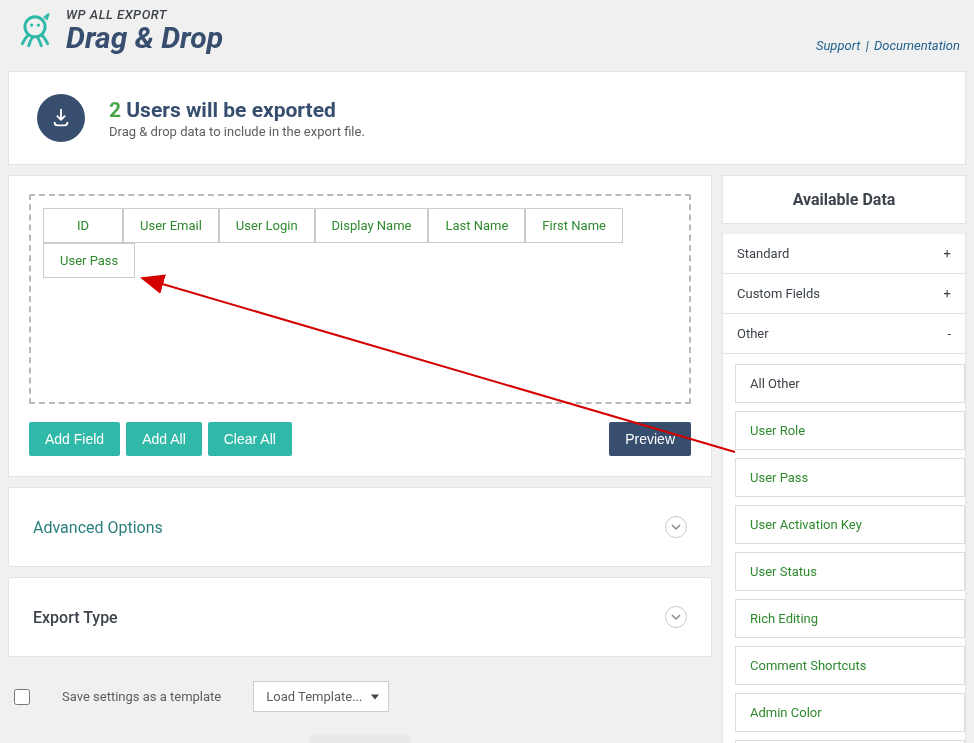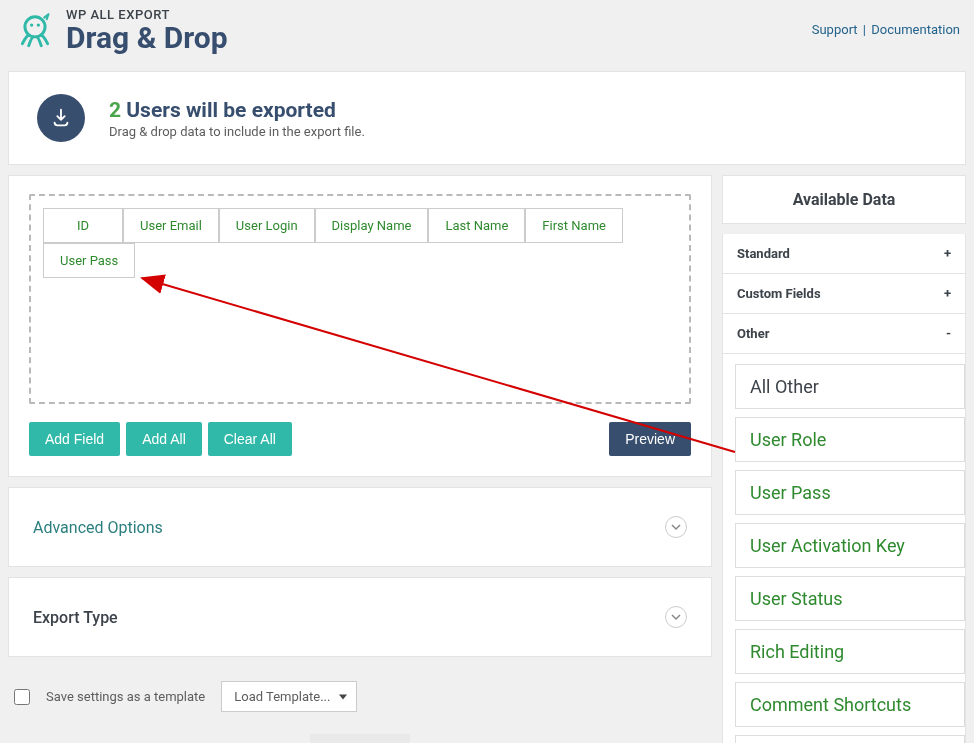--- a/index.html
+++ b/index.html
@@ -8,23 +8,24 @@
     background: #f0f0f1;
     color: #3c434a;
     width: 974px;
     height: 743px;
     overflow: hidden;
     position: relative;
   }
   .container { padding: 0 8px; }
   .header {
     display: flex;
-    align-items: flex-start;
+    align-items: flex-end;
     justify-content: space-between;
     padding: 8px 6px 18px 6px;
+    font-style: italic;
   }
   .brand { display: flex; align-items: center; gap: 10px; }
   .brand-logo { width: 42px; height: 42px; }
   .brand-text { line-height: 1.05; }
   .brand-top { font-size: 13px; color: #3c434a; letter-spacing: 0.5px; font-weight: 500; }
   .brand-main { font-size: 30px; font-weight: 700; color: #374e6e; }
   .header-links { font-size: 13px; padding-top: 14px; }
   .header-links a { color: #23638c; text-decoration: none; }
   .header-links .sep { color: #23638c; padding: 0 2px; }
 
@@ -88,21 +89,21 @@
     font-size: 16px;
   }
   .sh-teal { color: #2a7e7e; }
   .sh-dark { color: #3c434a; font-weight: 500; }
   .chevcircle {
     width: 22px; height: 22px; border-radius: 50%;
     border: 1px solid #ccc;
     display: flex; align-items: center; justify-content: center;
   }
 
-  .save-row { display: flex; align-items: center; gap: 16px; padding: 14px 6px 0 6px; font-size: 13px; color:#5d5d5d; }
+  .save-row { display: flex; align-items: center; gap: 32px; padding: 14px 6px 0 6px; font-size: 13px; color:#5d5d5d; }
   .save-row input[type="checkbox"] { width: 16px; height: 16px; }
   .select-like {
     background: #fff; border: 1px solid #ccc;
     padding: 7px 26px 7px 12px; font-size: 13px;
     position: relative; display: inline-block;
     cursor: pointer;
   }
   .select-like::after {
     content: ""; position: absolute; right: 9px; top: 50%;
     width: 0; height: 0; border-left: 4px solid transparent;
@@ -113,29 +114,29 @@
   .nav-row { display: flex; gap: 4px; justify-content: center; margin-top: 22px; }
   .nav-btn { padding: 12px 24px; font-size: 14px; font-weight: 600; display: inline-flex; align-items: center; gap: 10px; cursor: pointer; border: none; }
   .nav-back { background: #e9e9e9; color: #5d5d5d; }
   .nav-continue { background: #374e6e; color: #fff; }
 
   
   .side-title { text-align: center; font-weight: 700; font-size: 16px; padding: 14px 0; }
   .side-group {
     border: 1px solid #e3e3e3; border-top: none;
     display: flex; justify-content: space-between; align-items: center;
-    padding: 12px 14px; font-size: 13px; font-weight: 700; background:#fff;
+    padding: 12px 14px; font-size: 13px; font-weight: 400; background:#fff;
     cursor: pointer;
   }
   .side-group:first-of-type { border-top: 1px solid #e3e3e3; }
   .side-list { padding: 10px 0 0 12px; background:#fff; border: 1px solid #e3e3e3; border-top:none; }
   .side-item {
     border: 1px solid #ddd;
     padding: 11px 14px;
-    font-size: 18px;
+    font-size: 13px;
     color: #2f8a2f;
     margin: 0 0 8px 0;
     background: #fff;
     cursor: grab;
   }
   .side-item.plain { color: #3c434a; }
 
   
   svg.annotation { position: absolute; top: 0; left: 0; pointer-events: none; }
 </style>

